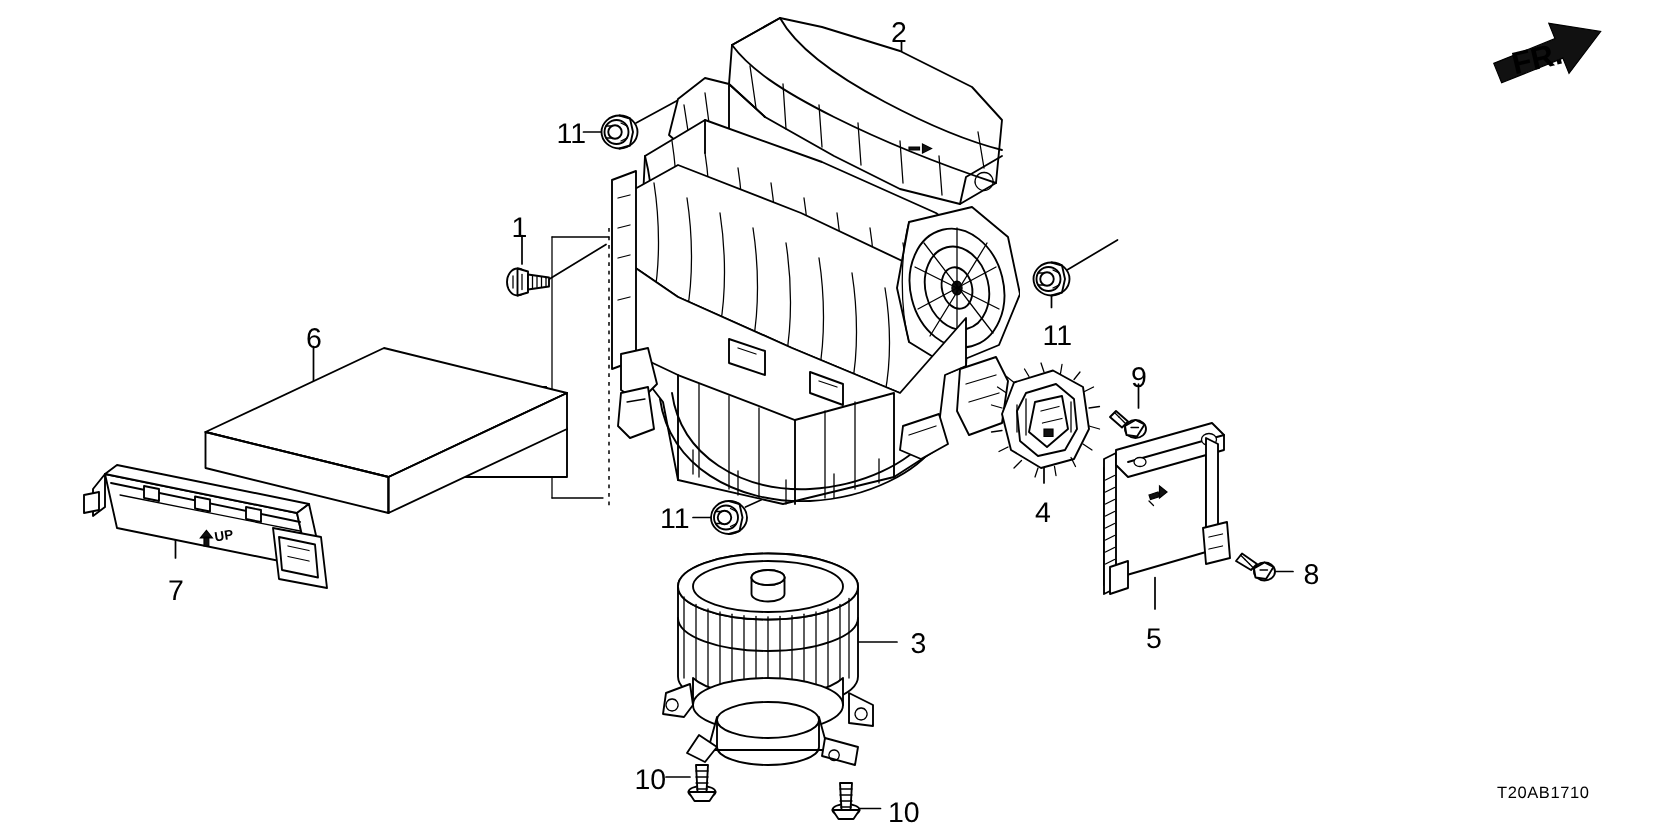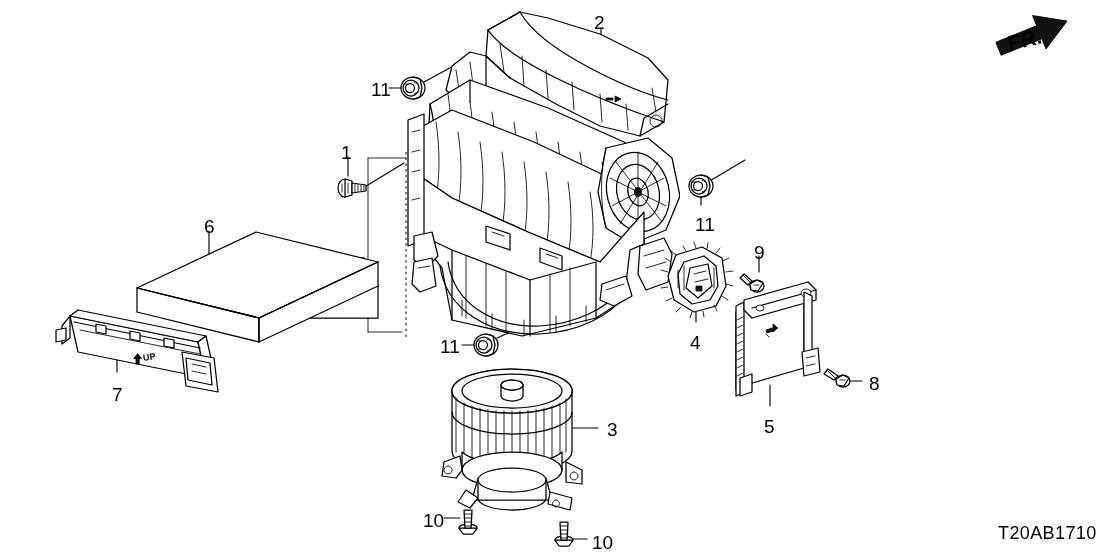--- a/index.html
+++ b/index.html
@@ -28,21 +28,21 @@
     font-family:"Liberation Sans", sans-serif;
     font-weight:bold;
     font-size:21px;
     color:#000;
     transform:rotate(-13deg);
     white-space:nowrap;
   }
   .docnum{
     position:absolute;
     font-family:"Liberation Sans", sans-serif;
-    font-size:18px;
+    font-size:11px;
     letter-spacing:0.4px;
     color:#000;
     white-space:nowrap;
   }
   .up-mark{
     position:absolute;
     font-family:"Liberation Sans", sans-serif;
     font-size:9px;
     font-weight:bold;
     color:#000;

